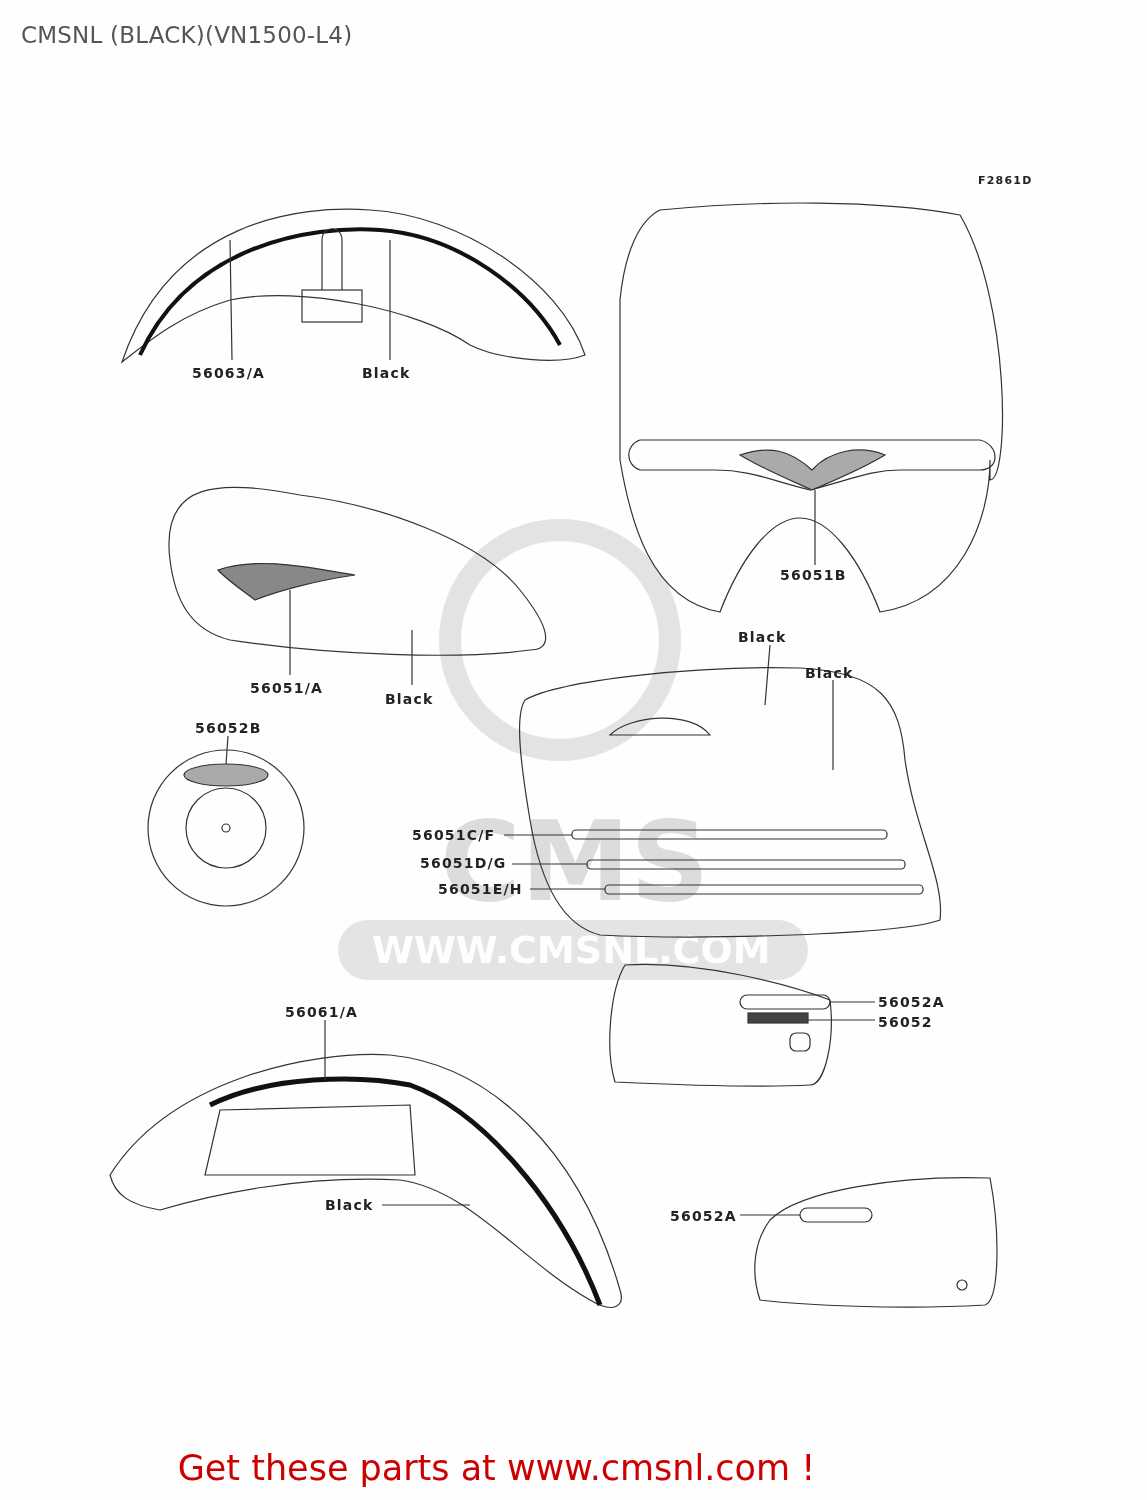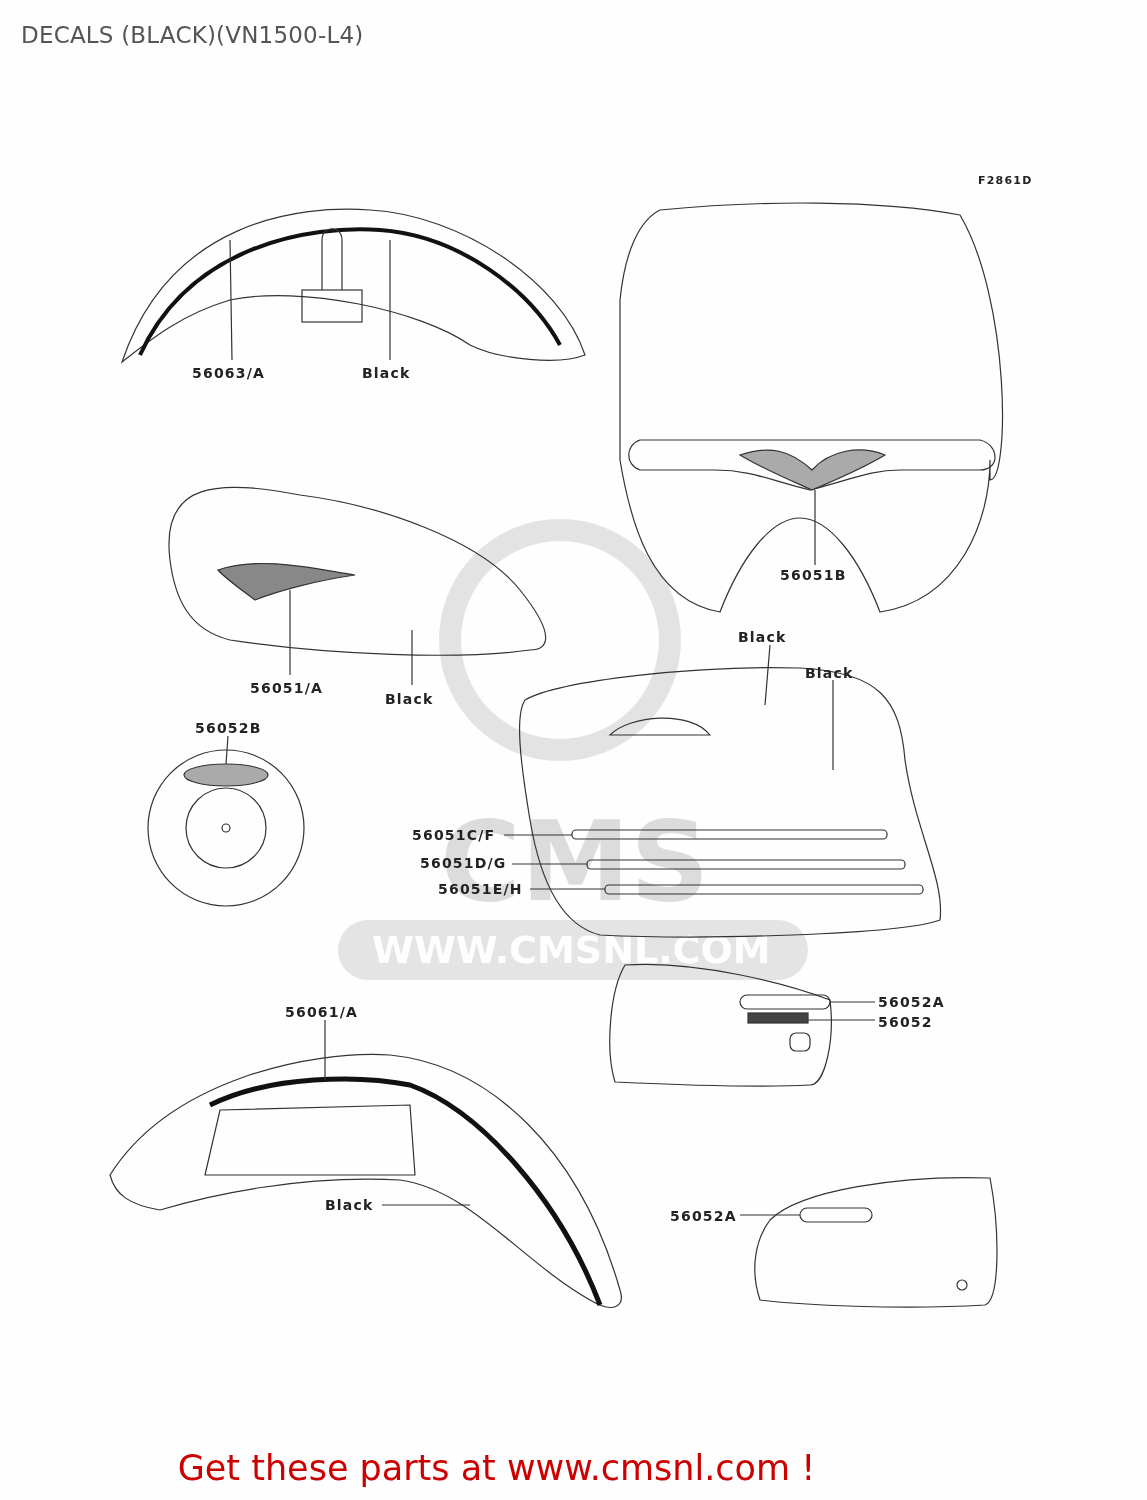--- a/index.html
+++ b/index.html
@@ -9,21 +9,21 @@
            font-family: "DejaVu Sans", sans-serif; letter-spacing: 0.2px; }
   .diagram { position: absolute; left: 0; top: 0; }
   .lbl { font-family: "DejaVu Sans", sans-serif; font-weight: bold; font-size: 14px; fill: #222; letter-spacing: 1.2px; }
   .footer { position: absolute; left: 0; width: 993px; top: 1448px; text-align: center;
             color: #cc0000; font-size: 35px; font-family: "DejaVu Sans", sans-serif; }
   .wm { font-family: "DejaVu Sans", sans-serif; font-weight: bold; fill: #d9d9d9; }
 </style>
 </head>
 <body>
 
-<div class="title">DECALS (BLACK)(VN1500-L4)</div>
+<div class="title">CMSNL (BLACK)(VN1500-L4)</div>
 
 <svg class="diagram" width="1147" height="1500" viewBox="0 0 1147 1500">
 
   <g opacity="0.9">
     <circle cx="560" cy="640" r="110" fill="none" stroke="#e0e0e0" stroke-width="22"></circle>
     <text class="wm" x="440" y="900" font-size="110">CMS</text>
     <rect x="338" y="920" width="470" height="60" rx="30" fill="#e2e2e2"></rect>
     <text x="372" y="963" font-size="38" font-weight="bold" fill="#fff" font-family="DejaVu Sans, sans-serif">WWW.CMSNL.COM</text>
   </g>
 

